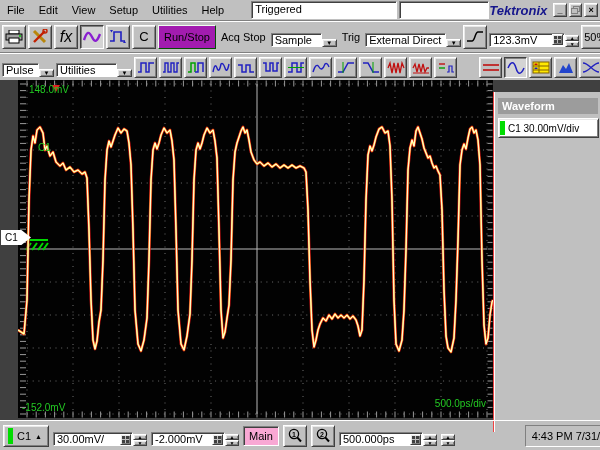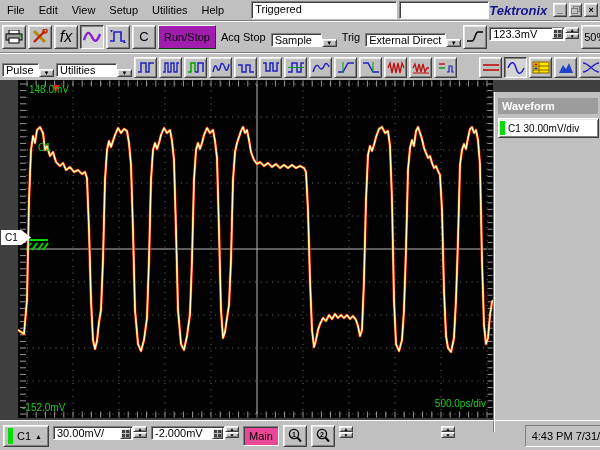--- a/index.html
+++ b/index.html
@@ -19,41 +19,41 @@
   
   #toolbar1{position:absolute;left:0;top:21px;width:600px;height:31px;display:flex;align-items:center;gap:2px;padding-left:2px;border-bottom:1px solid #808080;box-shadow:0 1px 0 #fff}
   #toolbar2{position:absolute;left:0;top:54px;width:600px;height:26px;display:flex;align-items:center;gap:2px;padding-left:2px}
   .tb-btn{width:24px;height:24px;flex:0 0 auto}
   .tb-btn-sm{width:23px;height:21px;flex:0 0 auto}
   .runstop{width:58px;height:24px;background:#a21caf;font-size:11px;flex:0 0 auto;border:1px solid;border-color:#f0fff0 #054d05 #054d05 #f0fff0}
   .tb-label{padding:0 3px;flex:0 0 auto;white-space:nowrap}
   .dropdown{display:flex;align-items:flex-end;height:20px;flex:0 0 auto}
   .dd-text{display:flex;align-items:center;padding-left:3px;flex:1 1 auto;white-space:nowrap;overflow:hidden;font-size:11px}
   .dd-btn{width:15px;flex:0 0 auto;font-size:6px}
-  .spinfield{display:flex;align-items:flex-start;height:20px;flex:0 0 auto}
+  .spinfield{display:flex;align-items:flex-end;height:20px;flex:0 0 auto}
   .sf-box{display:flex;align-items:center;justify-content:space-between;padding:0 1px 0 3px;flex:1 1 auto;white-space:nowrap}
   .sf-pad{width:11px;height:11px;flex:0 0 auto;margin-left:2px}
   .sf-spin{display:flex;flex-direction:column;width:14px;flex:0 0 auto}
   .sf-spin button{flex:1 1 auto;font-size:5px;line-height:4px}
   
   #main{position:absolute;left:0;top:80px;width:600px;height:340px;background:#404040}
   #grat-svg{position:absolute;left:18px;top:0;width:475px;height:338px;background:#020202;display:block}
   .grat-label{position:absolute;color:#23c923;font-size:10px;z-index:5;white-space:nowrap}
   #ch-marker{position:absolute;left:1px;top:150px;width:26px;height:15px;background:#fff;color:#000;font-size:10px;display:flex;align-items:center;padding-left:4px;clip-path:polygon(0 0,68% 0,100% 50%,68% 100%,0 100%);z-index:6}
   #right-panel{position:absolute;left:493px;top:12px;width:107px;height:340px;background:#c0c0c0;border-left:1px solid #ef4444;box-shadow:inset 1px 0 0 #fff}
   #wfm-header{margin:6px 3px 4px 4px;height:16px;background:#9c9c9c;color:#fff;font-weight:bold;font-size:11px;display:flex;align-items:center;padding-left:4px}
   .wfm-item{margin:2px 2px 2px 4px;height:18px;display:flex;align-items:center;font-size:10px;white-space:nowrap;overflow:hidden}
   .wfm-item .stripe{width:5px;height:14px;background:#00dc00;margin:0 3px 0 1px;flex:0 0 auto}
   .wfm-sel{background:#fff}
   
   #bottombar{position:absolute;left:0;top:420px;width:600px;height:30px;display:flex;align-items:center;gap:4px;padding-left:3px;border-top:1px solid #fff}
   .chanbtn{width:46px;height:22px;display:flex;align-items:center;gap:4px;padding:0 4px 0 2px;flex:0 0 auto}
   .chanbtn .stripe{width:5px;height:16px;background:#00dc00}
   .upicon{font-size:7px}
-  #main-box{width:34px;height:18px;display:flex;align-items:center;justify-content:center;background:#ec4899;flex:0 0 auto}
+  #main-box{width:34px;height:18px;display:flex;align-items:center;justify-content:center;background:#f9a8d4;flex:0 0 auto}
   #clock-box{margin-left:auto;margin-right:2px;width:92px;height:20px;display:flex;align-items:center;justify-content:center;white-space:nowrap;flex:0 0 auto;font-size:11px}
   .magbtn{width:24px;height:22px;flex:0 0 auto;position:relative}
   .mag-num{position:absolute;left:8px;top:5px;font-size:7px;font-weight:bold}
   svg{display:block}
 </style>
 </head>
 <body>
 
 <div id="menubar">
   <span class="menu-item">File</span>
@@ -564,20 +564,31 @@
     <span class="mag-num">1</span>
   </button>
   <button class="magbtn raised">
     <svg width="16" height="16" viewBox="0 0 16 16">
         <circle cx="7" cy="6" r="4.6" fill="none" stroke="#000" stroke-width="1.3"></circle>
         <line x1="10.2" y1="9.4" x2="14" y2="13.5" stroke="#000" stroke-width="2"></line>
       </svg>
     <span class="mag-num">2</span>
   </button>
   <div class="spinfield" style="width:98px">
+    <div class="sf-box sunken">
+      <span>500.000ps</span>
+      <button class="sf-pad raised">
+          <svg width="7" height="7" viewBox="0 0 7 7">
+            <rect x="0" y="0" width="3" height="3" fill="#404040"></rect>
+            <rect x="4" y="0" width="3" height="3" fill="#404040"></rect>
+            <rect x="0" y="4" width="3" height="3" fill="#404040"></rect>
+            <rect x="4" y="4" width="3" height="3" fill="#404040"></rect>
+          </svg>
+        </button>
+    </div>
     <div class="sf-spin">
       <button class="raised">▲</button>
       <button class="raised">▼</button>
     </div>
   </div>
   <div class="spinfield" style="width:80px">
     <div class="sf-spin">
       <button class="raised">▲</button>
       <button class="raised">▼</button>
     </div>

